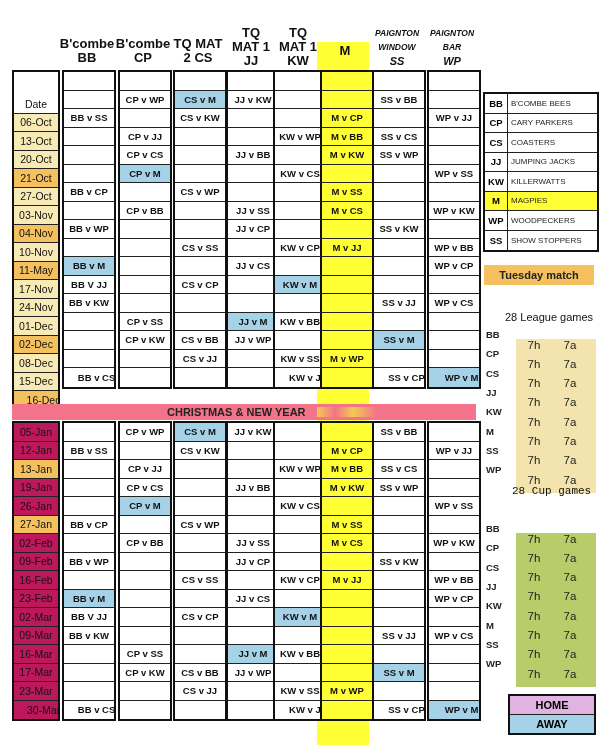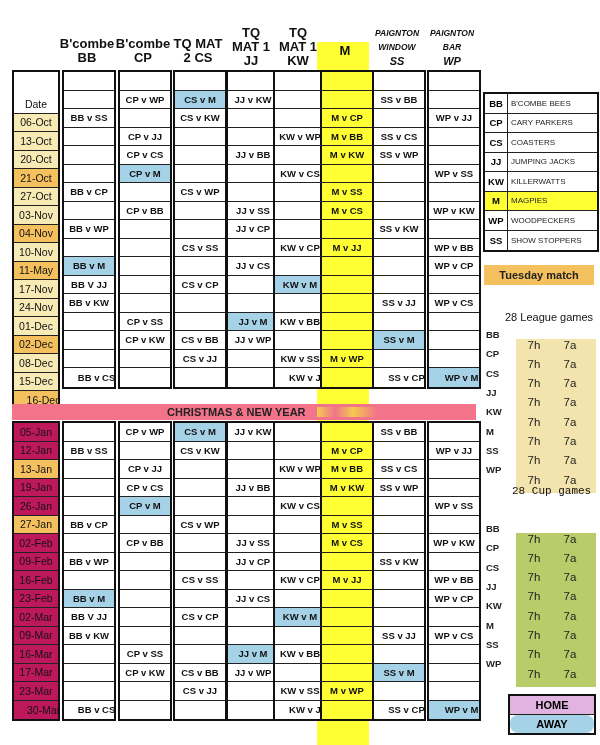--- a/index.html
+++ b/index.html
@@ -31,21 +31,21 @@
   .stats-title { position:absolute; font-size:11px; color:#111; }
   .stats { position:absolute; }
   .stats .row { display:flex; height:19.3px; align-items:center; }
   .stats .lbl { width:30px; font-weight:bold; font-size:9.5px; color:#222; }
   .stats .vals { display:flex; width:80px; height:100%; align-items:flex-start; font-size:11.5px; color:#222;margin-top:27px; }
   .stats .vals span { width:36px; text-align:center; }
   .stats.league .vals { background:#f3e4ad; }
   .stats.cup .vals { background:#b8cc6a; }
   .legend { position:absolute; left:508px; top:694px; width:84px; border:2px solid #111; }
   .legend .home { height:18px; background:#e0b3e0; display:flex; align-items:center; justify-content:center; font-weight:bold; font-size:11px; border-bottom:1.5px solid #222; }
-  .legend .away { height:18px; background:#a6d2e8; display:flex; align-items:center; justify-content:center; font-weight:bold; font-size:11px;border-radius:8px; }
+  .legend .away { height:18px; background:#a6d2e8; display:flex; align-items:center; justify-content:center; font-weight:bold; font-size:11px; }
 </style>
 </head>
 <body>
 
 <div class="page">
   <div class="mcolbg"></div>
 
   <div id="headers">
       <div class="colhead" style="left: 58px; width: 58px; top: 37px;">
         <div>B'combe</div>

